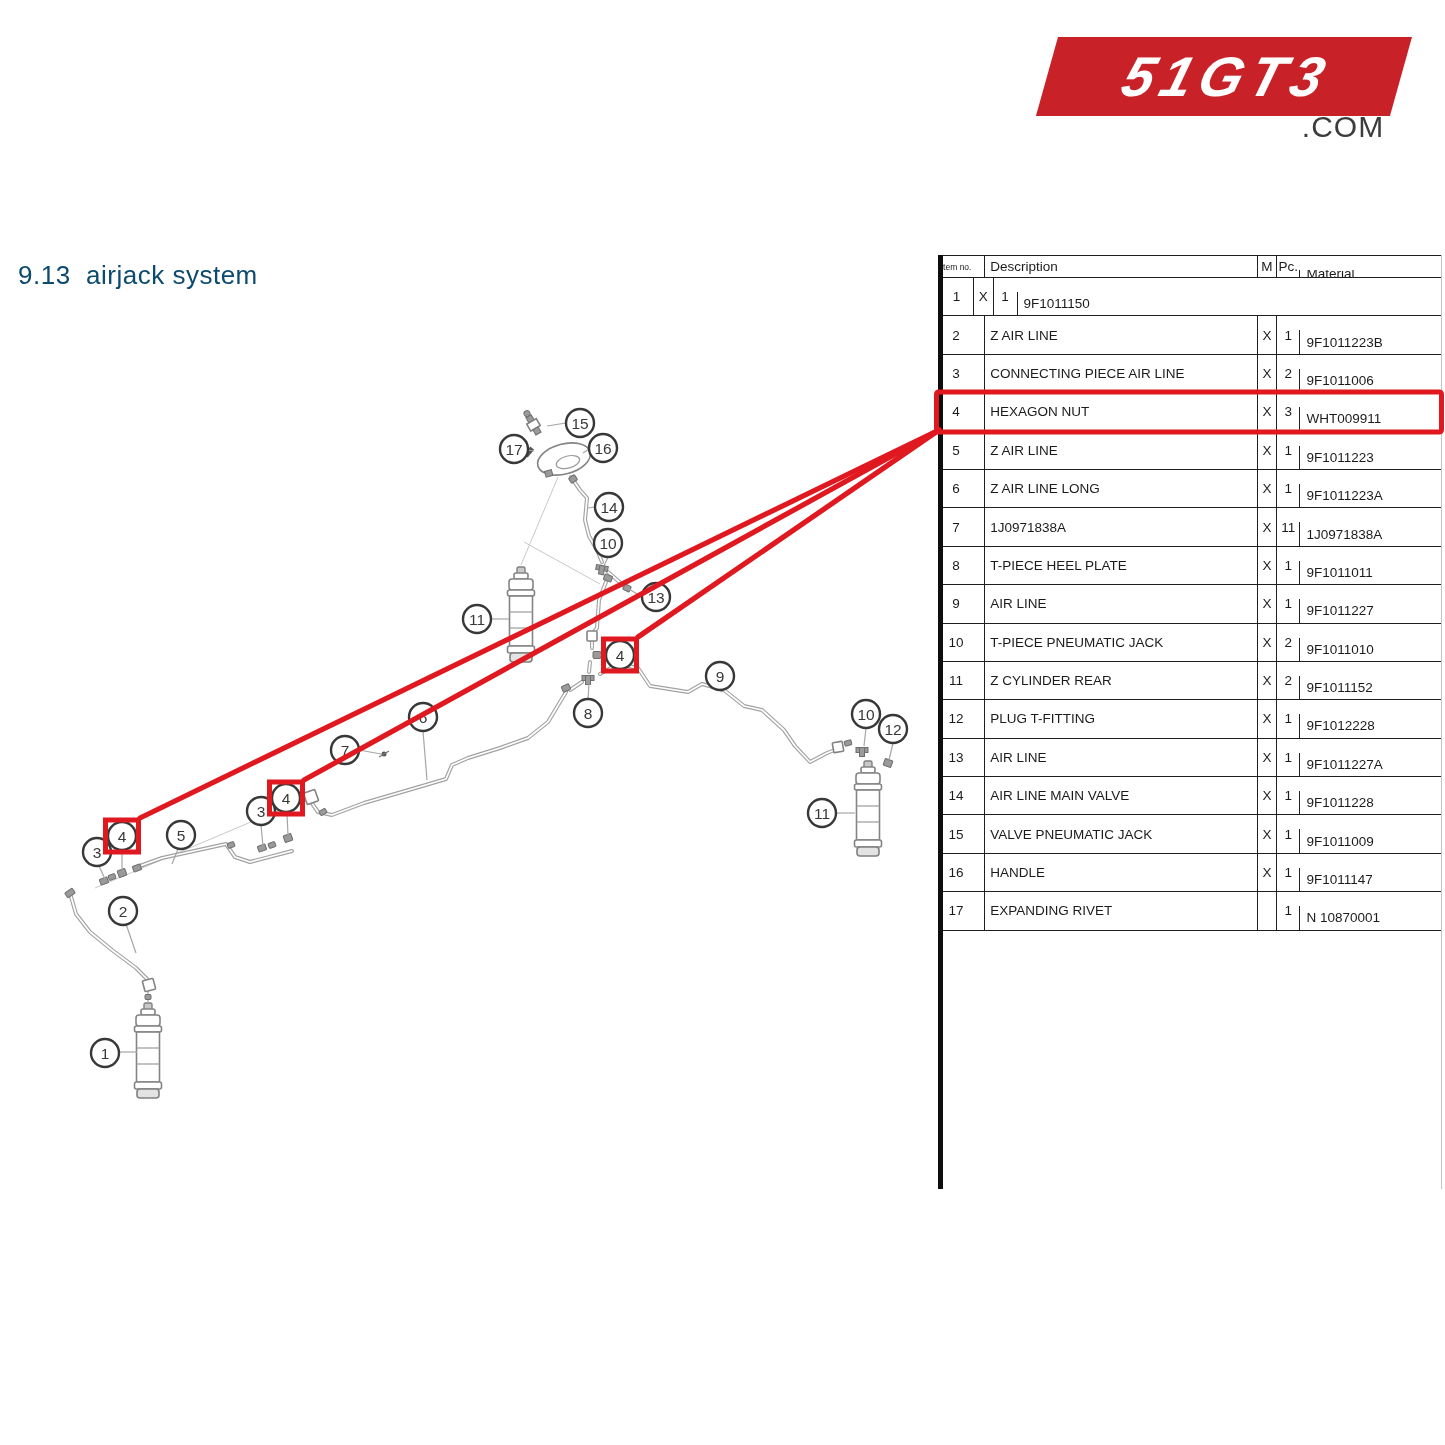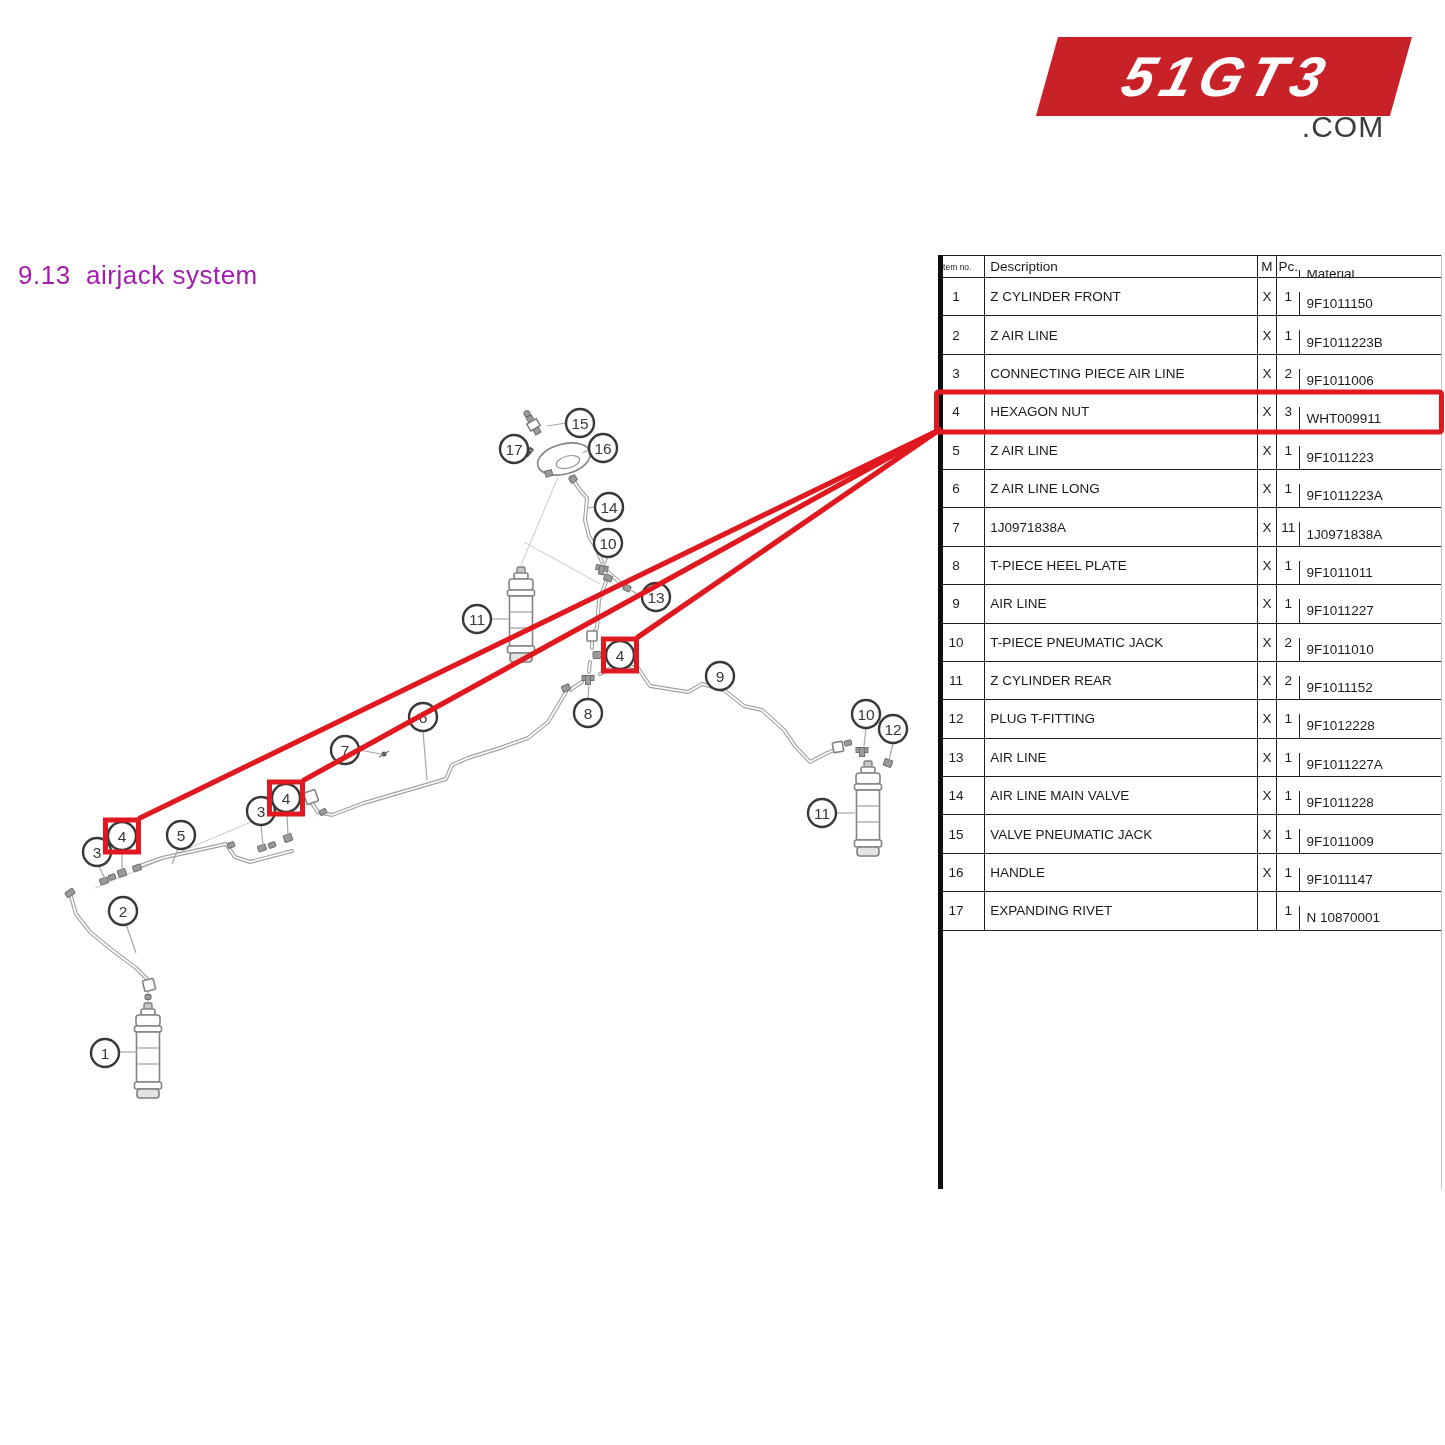--- a/index.html
+++ b/index.html
@@ -1,19 +1,19 @@
 <!DOCTYPE html>
 <html><head>
 <meta charset="utf-8">
 <style>
   html,body{margin:0;padding:0;background:#ffffff;}
   body{width:1445px;height:1445px;position:relative;overflow:hidden;
        font-family:"Liberation Sans",sans-serif;color:#1b1b1b;}
 
-  .pageTitle{position:absolute;left:18px;top:260px;font-size:26px;color:#a21caf;
+  .pageTitle{position:absolute;left:18px;top:260px;font-size:26px;color:#0c4a6e;
              letter-spacing:0.5px;white-space:pre;}
 
   
   .logoPlate{position:absolute;left:1058px;top:37px;width:354px;height:79px;
              background:#c92128;transform:skewX(-15.6deg);transform-origin:top left;
              display:flex;align-items:center;justify-content:center;}
   .logoText{font-weight:bold;font-style:italic;font-size:56px;color:#ffffff;
             letter-spacing:7px;line-height:1;padding-left:6px;}
   .logoCom{position:absolute;left:1288px;top:110px;width:110px;text-align:center;
            font-weight:normal;font-size:30px;color:#3c3c3c;letter-spacing:1px;}
@@ -67,21 +67,20 @@
   <div class="tHead">
     <div class="cell c0">Item no.</div>
     <div class="cell c1">Description</div>
     <div class="cell c2">M</div>
     <div class="cell c3">Pc.</div>
     <div class="cell c4">Material</div>
   </div>
   <div>
       <div class="row">
         <div class="cell c0">1</div>
-        <div class="cell c1">Z CYLINDER FRONT</div>
         <div class="cell c2">X</div>
         <div class="cell c3">1</div>
         <div class="cell c4">9F1011150</div>
       </div>
       <div class="row">
         <div class="cell c0">2</div>
         <div class="cell c1">Z AIR LINE</div>
         <div class="cell c2">X</div>
         <div class="cell c3">1</div>
         <div class="cell c4">9F1011223B</div>

